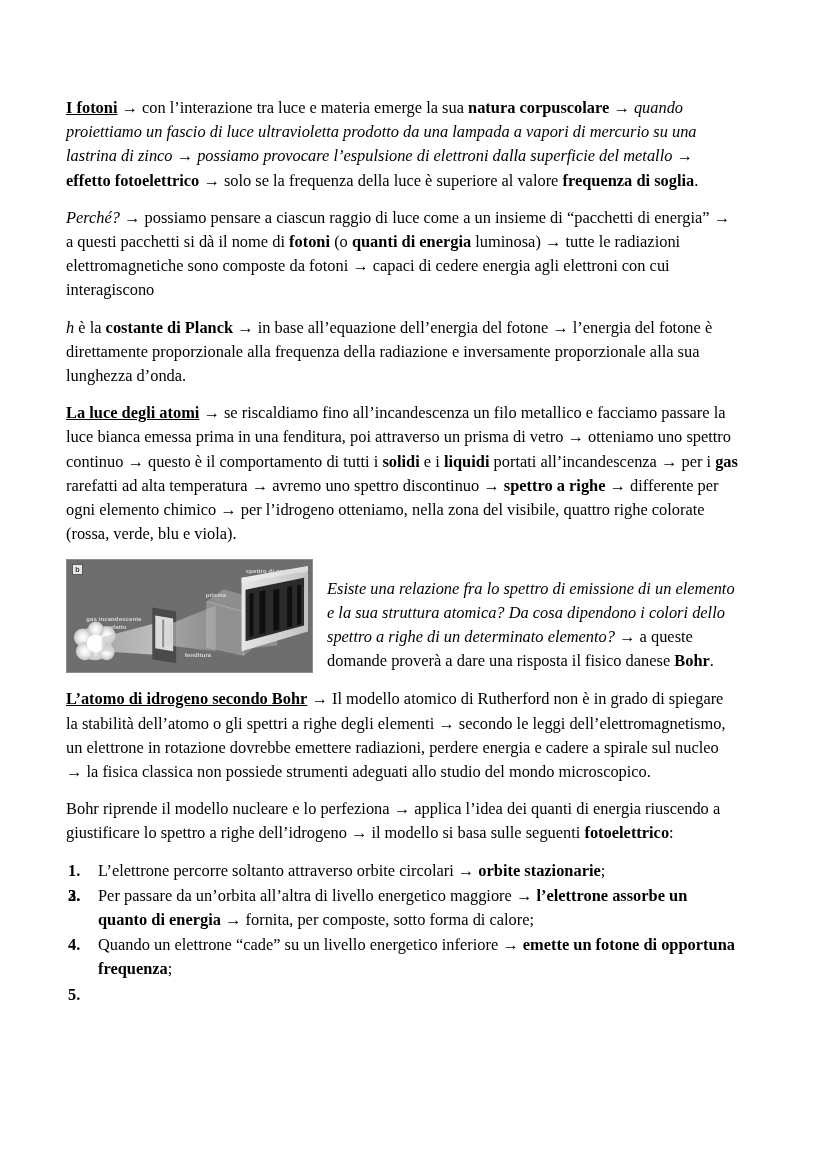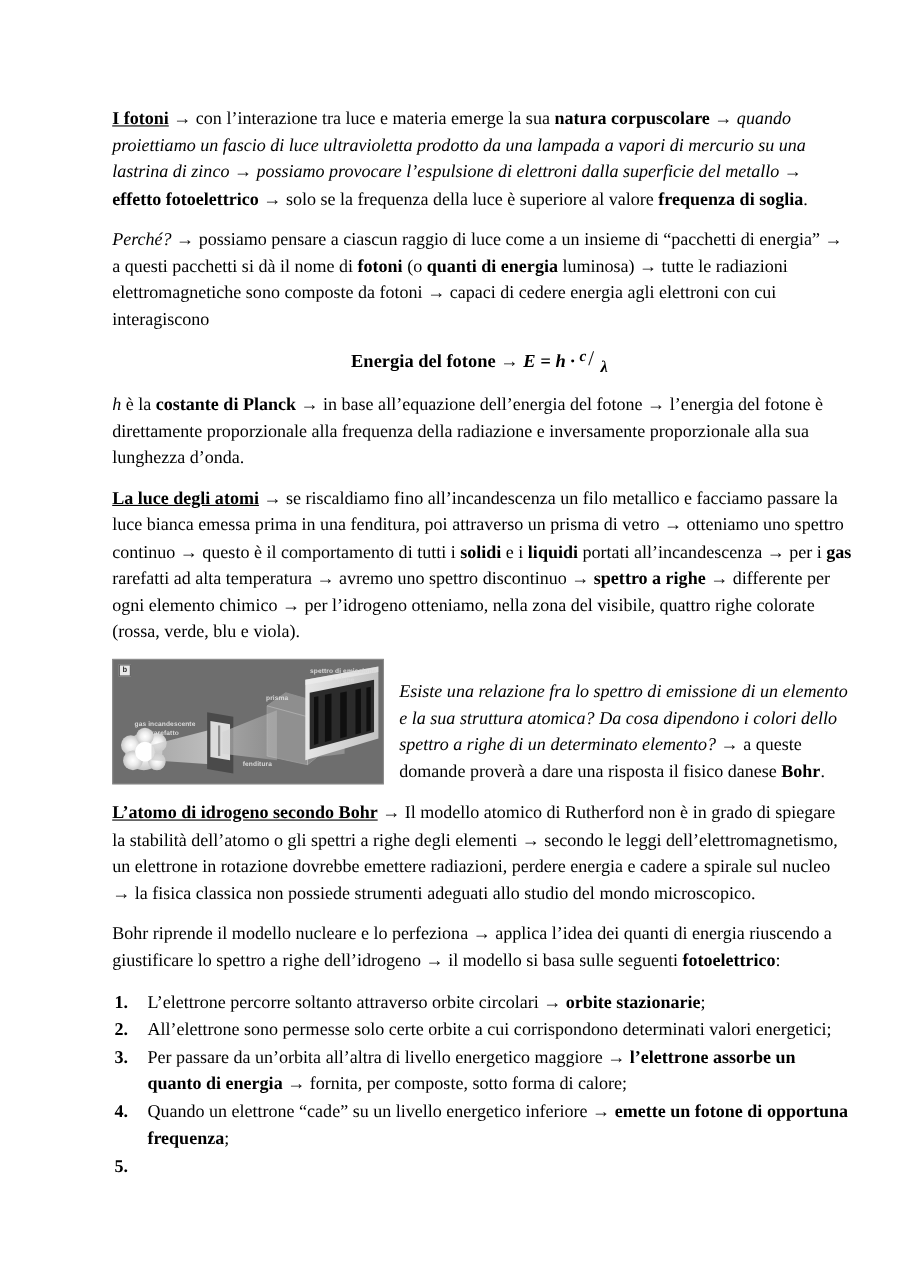--- a/index.html
+++ b/index.html
@@ -9,21 +9,21 @@
   }
   body {
     width: 828px; height: 1171px;
     font-family: "Liberation Serif", "DejaVu Serif", serif;
     color: #000000;
     overflow: hidden;
   }
   .page {
     position: relative;
     width: 828px; height: 1171px;
-    padding: 96px 78px 0 102px;
+    padding: 96px 78px 0 66px;
   }
   .content { width: 672px; }
 
   p.para {
     margin: 0 0 13px 0;
     font-size: 16.4px;
     line-height: 24.2px;
     text-align: left;
   }
   .b { font-weight: bold; }
@@ -129,21 +129,20 @@
 </head>
 <body>
 
 <div class="page">
   <div class="content">
 
     <p class="para"><span class="bu">I fotoni</span><span> → con l’interazione tra luce e materia emerge la sua </span><span class="b">natura corpuscolare</span><span class="i"> → quando proiettiamo un fascio di luce ultravioletta prodotto da una lampada a vapori di mercurio su una lastrina di zinco → possiamo provocare l’espulsione di elettroni dalla superficie del metallo → </span><span class="b">effetto fotoelettrico</span><span> → solo se la frequenza della luce è superiore al valore </span><span class="b">frequenza di soglia</span><span>.</span></p>
 
     <p class="para"><span class="bi">Perché?</span><span> → possiamo pensare a ciascun raggio di luce come a un insieme di “pacchetti di energia” → a questi pacchetti si dà il nome di </span><span class="b">fotoni</span><span> (o </span><span class="b">quanti di energia</span><span> luminosa) → tutte le radiazioni elettromagnetiche sono composte da fotoni → capaci di cedere energia agli elettroni con cui interagiscono</span></p>
 
-    <div class="formula"><span>Energia del fotone → </span><span class="eq">E = h · </span><span class="frac"><span class="num">c</span><span class="bar">/</span><span class="den">λ</span></span></div>
 
     <p class="para"><span class="bi">h</span><span> è la </span><span class="b">costante di Planck</span><span> → in base all’equazione dell’energia del fotone → l’energia del fotone è direttamente proporzionale alla frequenza della radiazione e inversamente proporzionale alla sua lunghezza d’onda.</span></p>
 
     <p class="para"><span class="bu">La luce degli atomi</span><span> → se riscaldiamo fino all’incandescenza un filo metallico e facciamo passare la luce bianca emessa prima in una fenditura, poi attraverso un prisma di vetro → otteniamo uno spettro continuo → questo è il comportamento di tutti i </span><span class="b">solidi</span><span> e i </span><span class="b">liquidi</span><span> portati all’incandescenza → per i </span><span class="b">gas</span><span> rarefatti ad alta temperatura → avremo uno spettro discontinuo → </span><span class="b">spettro a righe</span><span> → differente per ogni elemento chimico → per l’idrogeno otteniamo, nella zona del visibile, quattro righe colorate (rossa, verde, blu e viola).</span></p>
 
     <div class="figure-row">
       <div class="figure">
         <svg class="fig-svg" viewBox="0 0 247 114" preserveAspectRatio="none">
           <defs>
             <radialGradient id="glow" cx="50%" cy="50%" r="55%">
@@ -211,21 +210,21 @@
       </div>
       <div class="side-text"><span class="i">Esiste una relazione fra lo spettro di emissione di un elemento e la sua struttura atomica? Da cosa dipendono i colori dello spettro a righe di un determinato elemento?</span><span> → a queste domande proverà a dare una risposta il fisico danese </span><span class="b">Bohr</span><span>.</span></div>
     </div>
 
     <p class="para"><span class="bu">L’atomo di idrogeno secondo Bohr</span><span>  → Il modello atomico di Rutherford non è in grado di spiegare la stabilità dell’atomo o gli spettri a righe degli elementi → secondo le leggi dell’elettromagnetismo, un elettrone in rotazione dovrebbe emettere radiazioni, perdere energia e cadere a spirale sul nucleo → la fisica classica non possiede strumenti adeguati allo studio del mondo microscopico.</span></p>
 
     <p class="para"><span>Bohr riprende il modello nucleare e lo perfeziona → applica l’idea dei quanti di energia riuscendo a giustificare lo spettro a righe dell’idrogeno → il modello si basa sulle seguenti </span><span class="b">fotoelettrico</span><span>:</span></p>
 
     <ol class="considerazioni">
       <li><span class="marker">1.</span><span>L’elettrone percorre soltanto attraverso orbite circolari → </span><span class="b">orbite stazionarie</span><span>;</span></li>
-      <li><span class="marker">2.</span><span>All’elettrone sono permesse solo certe orbite a cui corrispondono determinati valori energetici;</span><span class="b"></span><span></span></li>
+      <li><span class="marker">2.</span><span class="b"></span><span></span></li>
       <li><span class="marker">3.</span><span>Per passare da un’orbita all’altra di livello energetico maggiore → </span><span class="b">l’elettrone assorbe un quanto di energia</span><span> →  fornita, per composte, sotto forma di calore;</span></li>
       <li><span class="marker">4.</span><span>Quando un elettrone “cade” su un livello energetico inferiore → </span><span class="b">emette un fotone di opportuna frequenza</span><span>;</span></li>
       <li><span class="marker">5.</span><span class="b"></span><span></span></li>
     </ol>
 
 
   </div>
 </div>
 
 </body></html>

